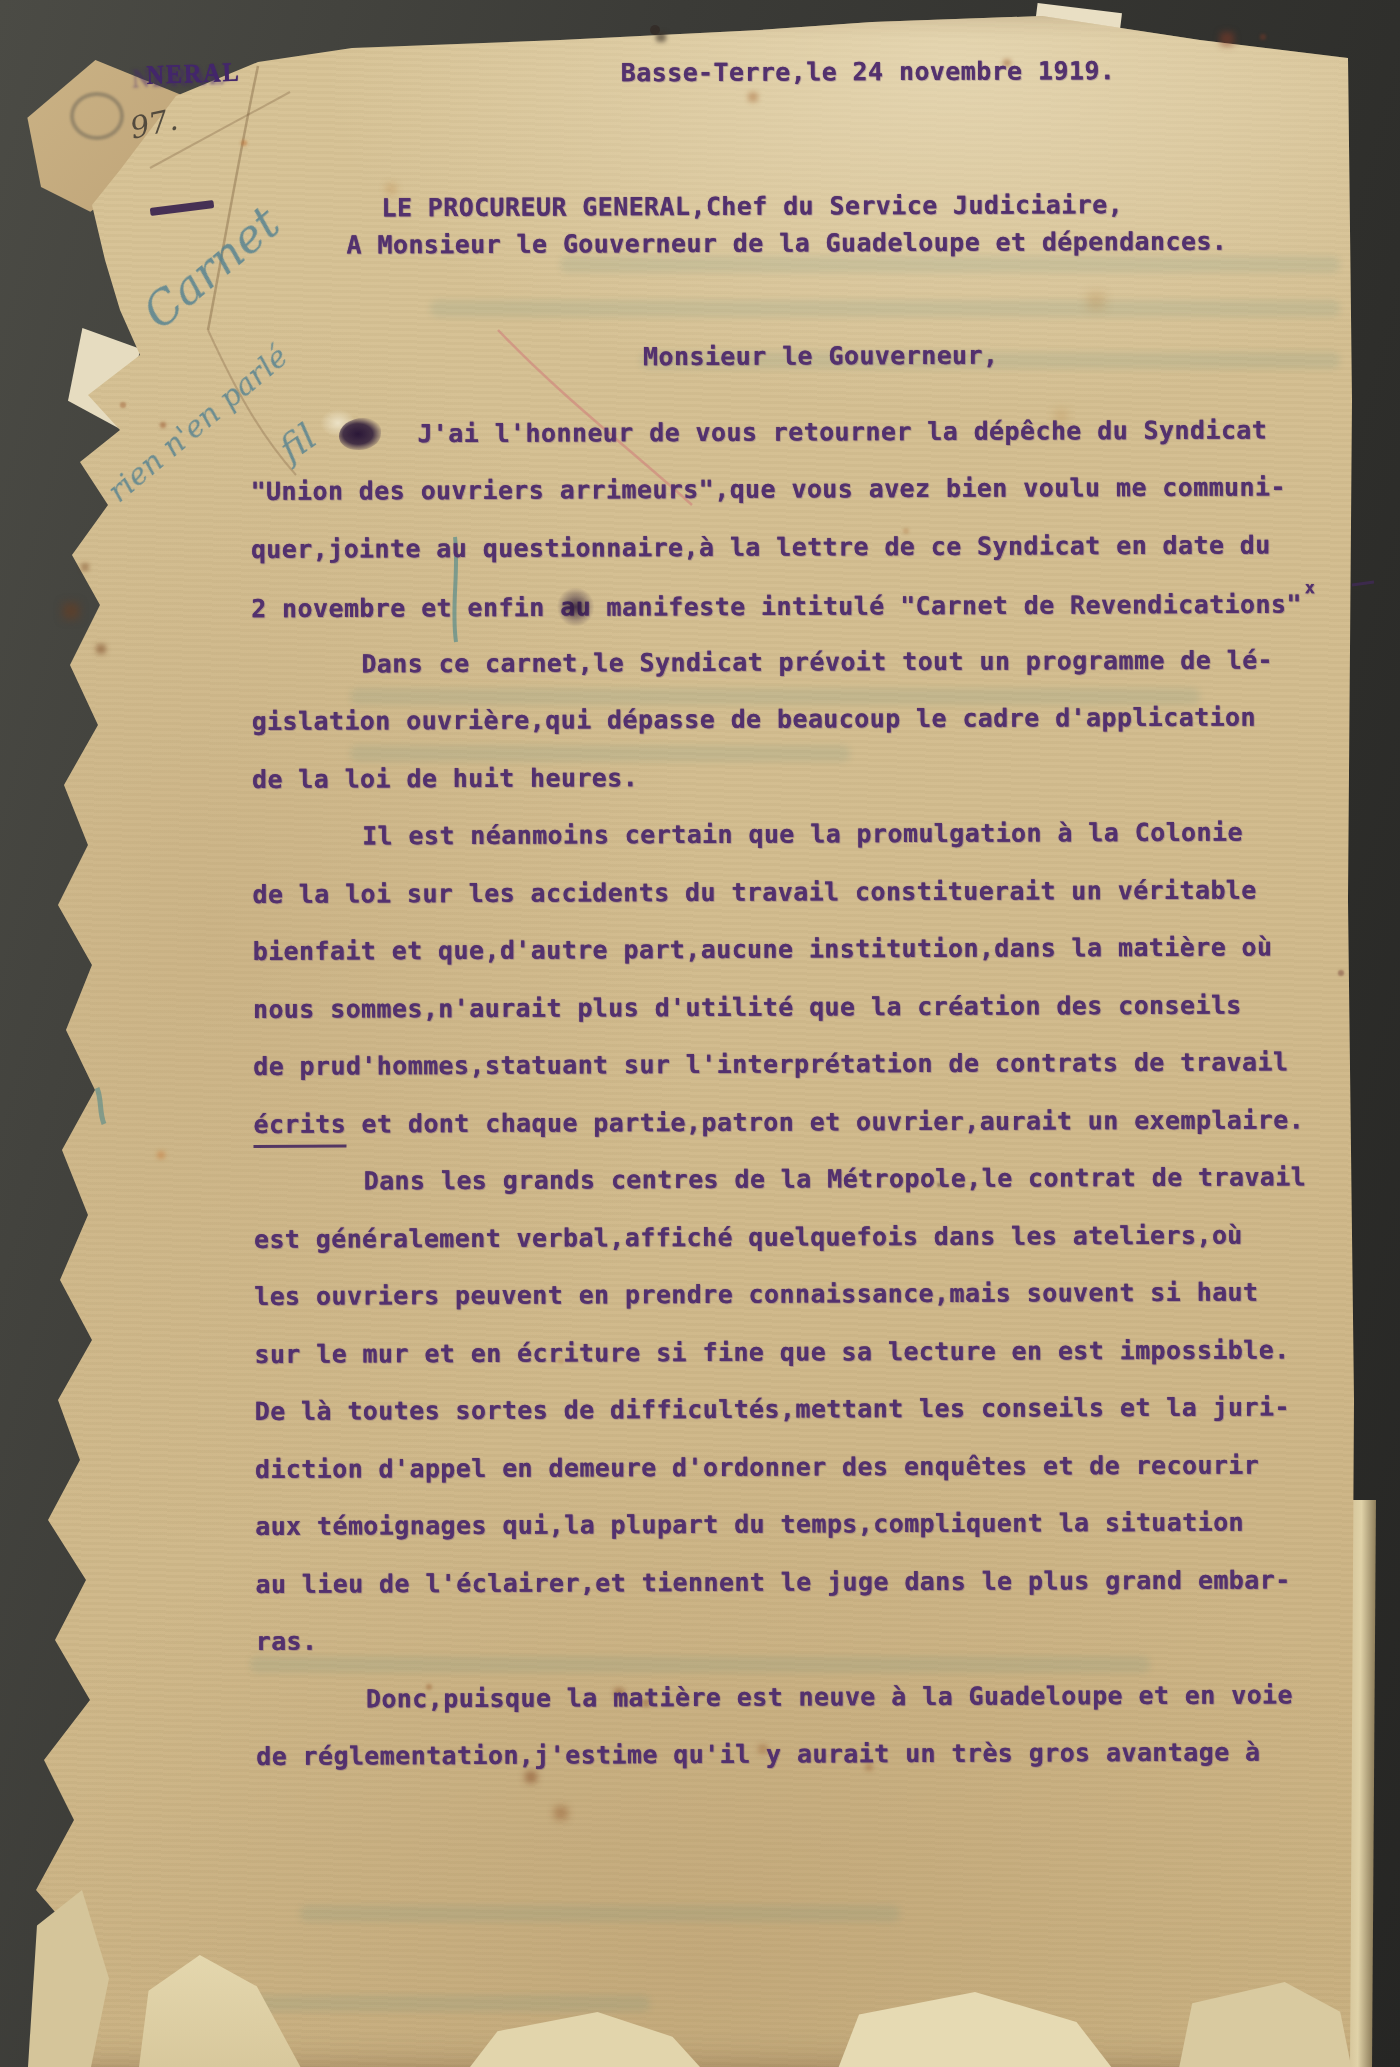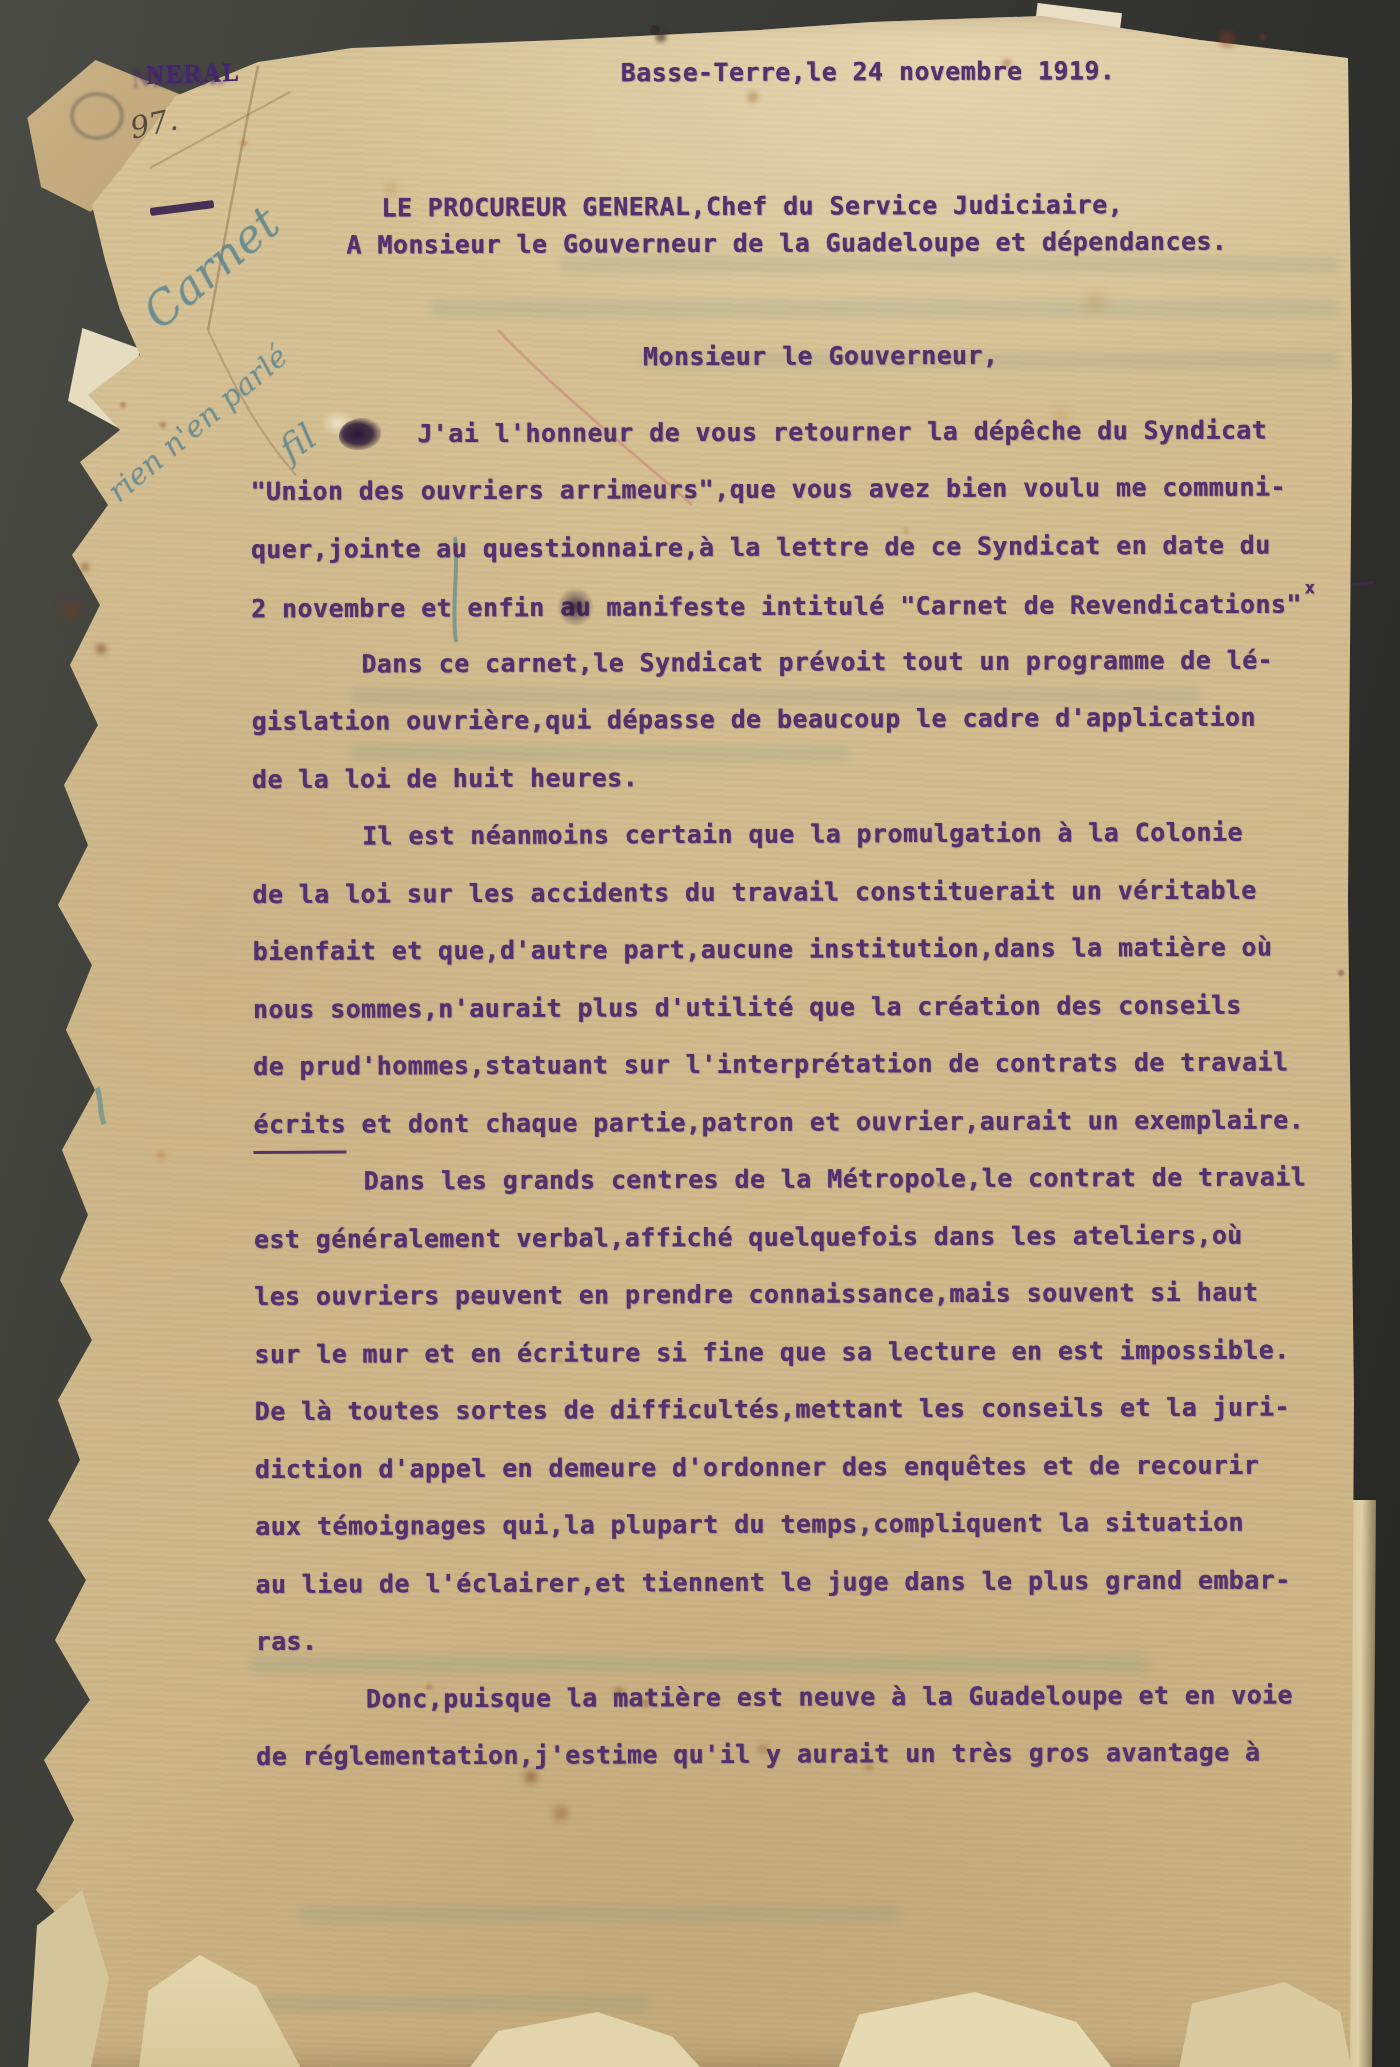--- a/index.html
+++ b/index.html
@@ -63,21 +63,21 @@
   
   #typed{position:absolute;inset:0;z-index:5;transform:rotate(-.25deg);
     font-weight:bold;font-size:25px;letter-spacing:.4px;color:#53316e;}
   .tl{position:absolute;left:253px;white-space:pre;
     text-shadow:0 0 1px rgba(83,49,110,.85),1px 1px 0 rgba(83,49,110,.22);}
   .ind{left:363px;} .ind2{left:420px;}
   .hdr{left:385px;} .hdr2{left:350px;} .dt{left:625px;} .sal{left:646px;}
   .smudge{position:relative;}
   .smudge::after{content:"";position:absolute;inset:-5px -3px;
     background:radial-gradient(ellipse,rgba(38,20,52,.8),rgba(38,20,52,0) 72%);}
-  .uline{border-bottom:3px solid rgba(70,40,95,.9);padding-bottom:12px;}
+  .uline{border-bottom:3px solid rgba(70,40,95,.9);padding-bottom:6px;}
   .fn{font-size:17px;position:relative;top:-10px;left:3px;letter-spacing:0;}
   
   .hw{position:absolute;z-index:5;font-family:"DejaVu Serif",serif;font-style:italic;
     color:#4e7f91;opacity:.78;transform-origin:0 50%;white-space:nowrap;filter:blur(.4px);}
   #hw1{left:150px;top:292px;font-size:46px;transform:rotate(-40deg);}
   #hw2{left:112px;top:478px;font-size:30px;transform:rotate(-40deg);}
   #hw3{left:283px;top:432px;font-size:36px;transform:rotate(-35deg);}
   #stamp{position:absolute;left:146px;top:60px;z-index:5;font-family:"Liberation Serif",serif;
     font-weight:bold;font-size:27px;letter-spacing:2px;color:#43266b;
     transform:rotate(-2deg) scaleX(.9);transform-origin:0 0;

